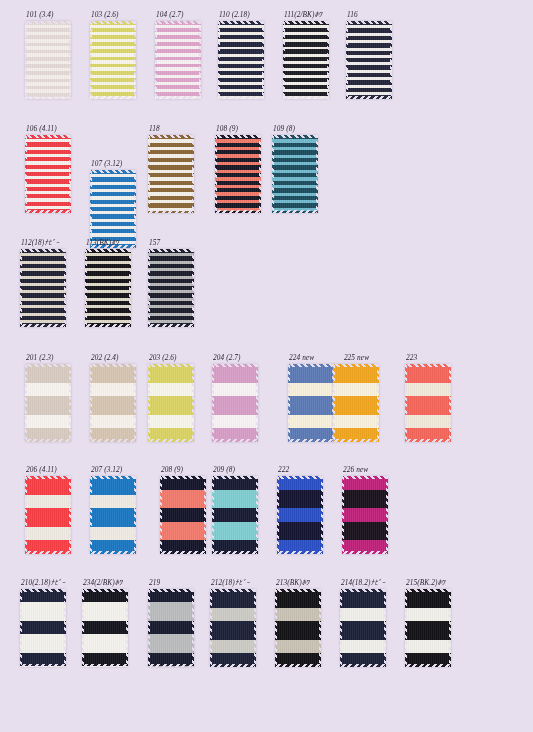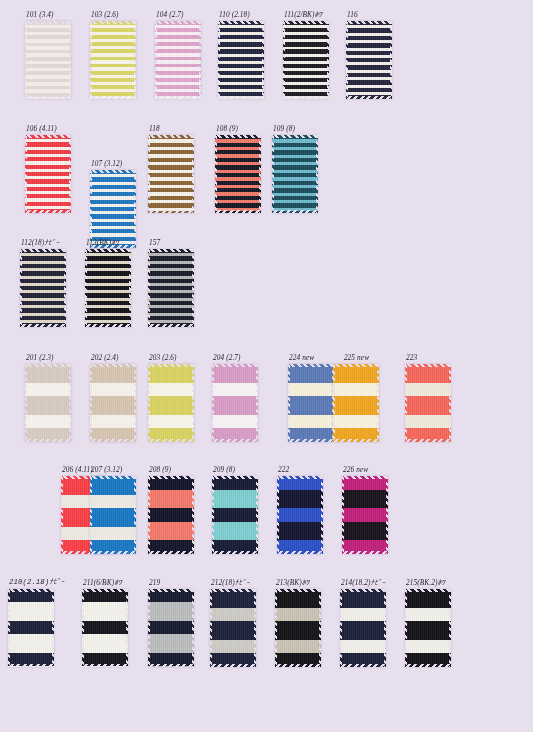--- a/index.html
+++ b/index.html
@@ -303,21 +303,21 @@
           <div class="stripes" style="background: repeating-linear-gradient(rgb(244, 102, 90) 0px, rgb(244, 102, 90) 19px, rgb(240, 232, 217) 19px, rgb(240, 232, 217) 32px);"></div>
           <div class="grain"></div>
           <div class="pink-top"></div>
           <div class="pink-bot"></div>
           <div class="pink-l"></div>
           <div class="pink-r"></div>
         </div>
       </div>
     </div>
     <div class="row" style="top: 465px;">
-      <div class="cell" style="left: 25px; margin-left: 36px;">
+      <div class="cell" style="left: 25px;">
         <div class="label">206 (4.11)</div>
         <div class="swatch" style="width: 46px; height: 78px; background: rgb(238, 233, 225);">
           <div class="stripes" style="background: repeating-linear-gradient(rgb(247, 62, 70) 0px, rgb(247, 62, 70) 19px, rgb(238, 233, 225) 19px, rgb(238, 233, 225) 32px);"></div>
           <div class="grain"></div>
           <div class="pink-top"></div>
           <div class="pink-bot"></div>
           <div class="pink-l"></div>
           <div class="pink-r"></div>
         </div>
       </div>
@@ -325,21 +325,21 @@
         <div class="label">207 (3.12)</div>
         <div class="swatch" style="width: 46px; height: 78px; background: rgb(238, 234, 226);">
           <div class="stripes" style="background: repeating-linear-gradient(rgb(24, 119, 194) 0px, rgb(24, 119, 194) 19px, rgb(238, 234, 226) 19px, rgb(238, 234, 226) 32px);"></div>
           <div class="grain"></div>
           <div class="pink-top"></div>
           <div class="pink-bot"></div>
           <div class="pink-l"></div>
           <div class="pink-r"></div>
         </div>
       </div>
-      <div class="cell" style="left: 148px;">
+      <div class="cell" style="left: 160px;">
         <div class="label">208 (9)</div>
         <div class="swatch" style="width: 46px; height: 78px; background: rgb(242, 121, 106);">
           <div class="stripes" style="background: repeating-linear-gradient(rgb(20, 20, 42) 0px, rgb(20, 20, 42) 14px, rgb(242, 121, 106) 14px, rgb(242, 121, 106) 32px);"></div>
           <div class="grain"></div>
           <div class="pink-top"></div>
           <div class="pink-bot"></div>
           <div class="pink-l"></div>
           <div class="pink-r"></div>
         </div>
       </div>
@@ -371,33 +371,33 @@
           <div class="stripes" style="background: repeating-linear-gradient(rgb(192, 31, 121) 0px, rgb(192, 31, 121) 14px, rgb(25, 18, 28) 14px, rgb(25, 18, 28) 32px);"></div>
           <div class="grain"></div>
           <div class="pink-top"></div>
           <div class="pink-bot"></div>
           <div class="pink-l"></div>
           <div class="pink-r"></div>
         </div>
       </div>
     </div>
     <div class="row" style="top: 578px;">
-      <div class="cell" style="left: 8px; font-family: Liberation Mono, monospace;">
+      <div class="cell" style="left: 20px;">
         <div class="label">210(2.18)ﾅﾋﾞｰ</div>
         <div class="swatch" style="width: 46px; height: 78px; background: rgb(242, 240, 234);">
           <div class="stripes" style="background: repeating-linear-gradient(rgb(27, 32, 56) 0px, rgb(27, 32, 56) 13px, rgb(242, 240, 234) 13px, rgb(242, 240, 234) 32px);"></div>
           <div class="grain"></div>
           <div class="pink-top"></div>
           <div class="pink-bot"></div>
           <div class="pink-l"></div>
           <div class="pink-r"></div>
         </div>
       </div>
       <div class="cell" style="left: 82px;">
-        <div class="label">211(6/BK)ﾎﾜ</div>
+        <div class="label">234(2/BK)ﾎﾜ</div>
         <div class="swatch" style="width: 46px; height: 78px; background: rgb(243, 241, 236);">
           <div class="stripes" style="background: repeating-linear-gradient(rgb(20, 20, 28) 0px, rgb(20, 20, 28) 13px, rgb(243, 241, 236) 13px, rgb(243, 241, 236) 32px);"></div>
           <div class="grain"></div>
           <div class="pink-top"></div>
           <div class="pink-bot"></div>
           <div class="pink-l"></div>
           <div class="pink-r"></div>
         </div>
       </div>
       <div class="cell" style="left: 148px;">

